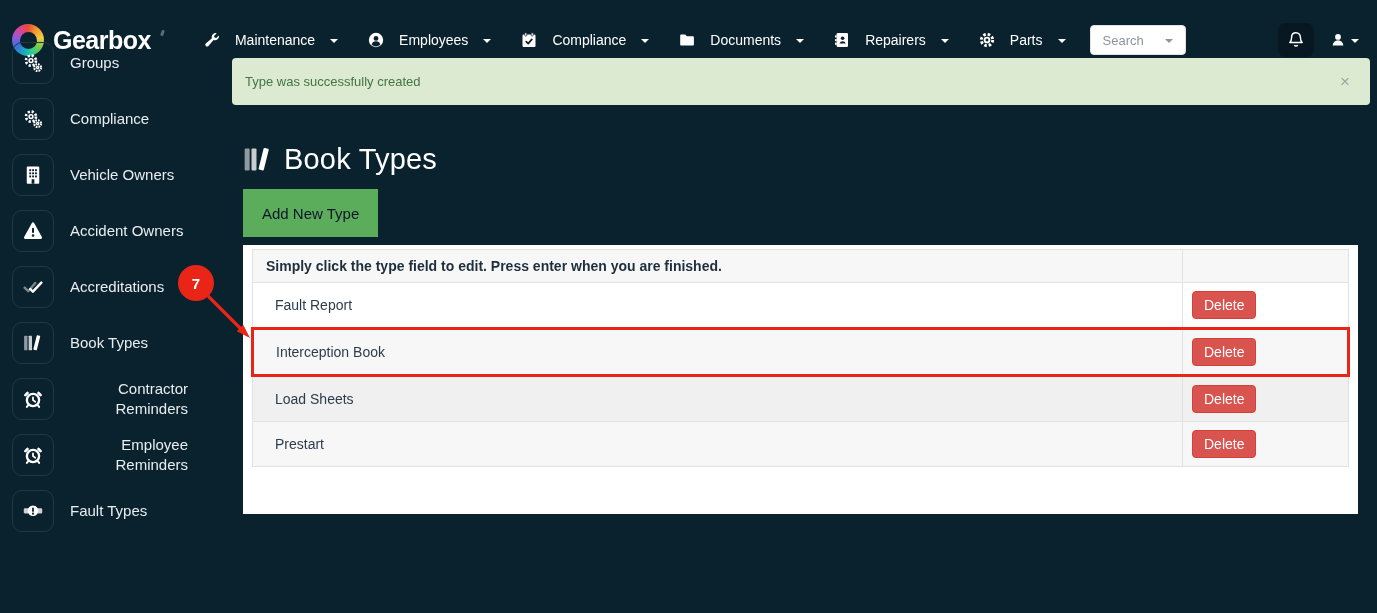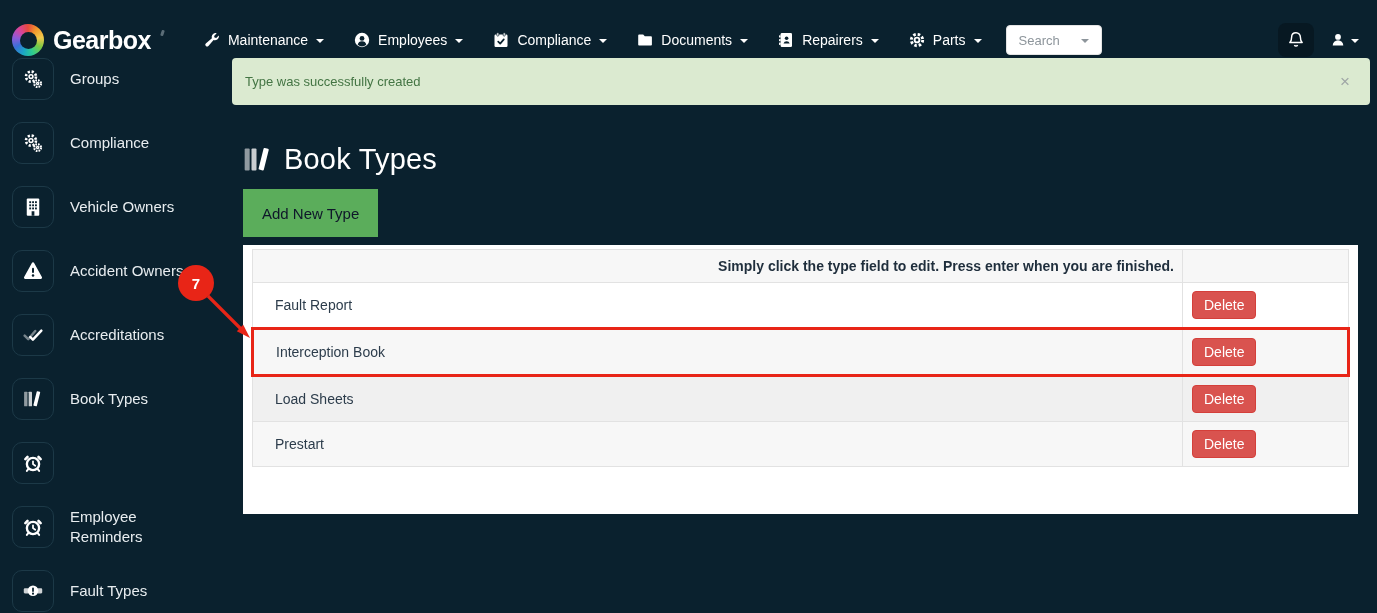--- a/index.html
+++ b/index.html
@@ -26,38 +26,38 @@
   .brand{display:flex;align-items:center;gap:9px;cursor:pointer;}
   .logo{
     width:32px;height:32px;border-radius:50%;
     background:conic-gradient(#e64a3c,#f39c2c,#f2c94c,#7ac943,#2ecc8f,#1aa7c4,#3a6fd8,#8e5bd8,#d8449c,#e64a3c);
     display:flex;align-items:center;justify-content:center;
   }
   .logo-hole{width:17px;height:17px;border-radius:50%;background:var(--bg);}
   .brand-text{font-size:25px;font-weight:700;letter-spacing:-.5px;}
   .tm{width:3px;height:6px;background:#5b6d77;display:inline-block;margin:-14px 0 0 1px;transform:rotate(18deg);border-radius:1px;}
   nav.primary{display:flex;align-items:center;gap:30px;margin-left:40px;}
-  .nav-item{display:flex;align-items:center;gap:8px;font-size:14px;color:#fff;cursor:pointer;text-decoration:none;}
+  .nav-item{display:flex;align-items:center;gap:15px;font-size:14px;color:#fff;cursor:pointer;text-decoration:none;}
   .caret{width:0;height:0;border-left:4px solid transparent;border-right:4px solid transparent;border-top:4px solid currentColor;display:inline-block;margin-top:1px;}
   .ic svg{display:block;}
   .nav-ic svg{width:16px;height:16px;}
   .search-btn{
     margin-left:24px;height:30px;padding:0 12px;border:1px solid #e4e4e4;border-radius:4px;
     background:#fff;color:#8d959b;font-size:13px;display:flex;align-items:center;gap:21px;cursor:pointer;
     font-family:inherit;
   }
   .nav-right{margin-left:auto;display:flex;align-items:center;gap:16px;padding-right:6px;}
   .bell-btn{width:36px;height:34px;border-radius:8px;background:#071822;border:none;display:flex;align-items:center;justify-content:center;cursor:pointer;}
   .bell-btn svg{width:18px;height:18px;}
   .account-btn{background:none;border:none;color:#fff;display:flex;align-items:center;gap:5px;cursor:pointer;}
   .account-btn svg{width:16px;height:16px;}
   
   aside.sidebar{
-    position:absolute;left:0;top:40px;width:230px;bottom:0;
-    padding:18px 0 0 12px;display:flex;flex-direction:column;gap:22px;overflow:hidden;
+    position:absolute;left:0;top:24px;width:230px;bottom:0;
+    padding:18px 0 0 12px;display:flex;flex-direction:column;gap:14px;overflow:hidden;text-align:right;
   }
   .side-item{display:flex;align-items:center;gap:16px;cursor:pointer;text-decoration:none;}
   .icon-box{
     width:42px;height:42px;flex:0 0 42px;border:1px solid var(--box-border);border-radius:10px;
     display:flex;align-items:center;justify-content:center;color:#fff;
   }
   .side-ic svg{width:20px;height:20px;}
   .side-label{font-size:15px;color:#e8edf0;max-width:118px;line-height:20px;}
   
   main{position:absolute;left:230px;top:40px;right:0;bottom:0;}
@@ -71,21 +71,21 @@
   .page-title{display:flex;align-items:center;gap:11px;color:#fff;font-size:29px;font-weight:500;letter-spacing:.2px;}
   .title-ic svg{width:30px;height:27px;display:block;}
   .add-btn{
     margin-top:13px;height:48px;padding:0 19px;background:var(--green);border:none;color:#0f172a;
     font-size:15px;cursor:pointer;display:block;font-family:inherit;
   }
   .card{margin-top:8px;background:#fff;padding:4px 8px 47px;}
   table{width:100%;border-collapse:collapse;font-size:14px;}
   th,td{border:1px solid var(--table-border);}
   th{
-    text-align:right;font-weight:700;color:#1f2e3c;background:#f7f7f7;
+    text-align:left;font-weight:700;color:#1f2e3c;background:#f7f7f7;
     padding:8px 8px 8px 13px;font-size:14px;
   }
   th.action-col{width:166px;}
   td.name-cell{padding:0 0 0 22px;height:45px;color:#2c3c4b;cursor:pointer;}
   td.action-cell{padding:8px 8px 8px 9px;}
   .del-btn{
     background:var(--red);border:1px solid #d43f3a;color:#fff;border-radius:4px;
     padding:5px 11px;font-size:14px;cursor:pointer;font-family:inherit;
   }
   tbody tr:nth-child(1){background:#ffffff;}
@@ -303,20 +303,21 @@
       <span class="icon-box">
         <span class="ic side-ic">
           <svg viewBox="0 0 16 16" fill="none">
             <circle cx="8" cy="8.8" r="4.9" stroke="currentColor" stroke-width="1.9"></circle>
             <path d="M8 6.6v2.3l1.8 1.3" stroke="currentColor" stroke-width="1.4" stroke-linecap="round"></path>
             <path d="M3.6 3.2 1.9 4.9M12.4 3.2l1.7 1.7" stroke="currentColor" stroke-width="2.1" stroke-linecap="round"></path>
             <path d="M4.2 12.9l-1.1 1.4M11.8 12.9l1.1 1.4" stroke="currentColor" stroke-width="1.6" stroke-linecap="round"></path>
           </svg>
         </span>
       </span>
+      <span class="side-label">Contractor Reminders</span>
     </a>
 
     <a class="side-item">
       <span class="icon-box">
         <span class="ic side-ic">
           <svg viewBox="0 0 16 16" fill="none">
             <circle cx="8" cy="8.8" r="4.9" stroke="currentColor" stroke-width="1.9"></circle>
             <path d="M8 6.6v2.3l1.8 1.3" stroke="currentColor" stroke-width="1.4" stroke-linecap="round"></path>
             <path d="M3.6 3.2 1.9 4.9M12.4 3.2l1.7 1.7" stroke="currentColor" stroke-width="2.1" stroke-linecap="round"></path>
             <path d="M4.2 12.9l-1.1 1.4M11.8 12.9l1.1 1.4" stroke="currentColor" stroke-width="1.6" stroke-linecap="round"></path>

